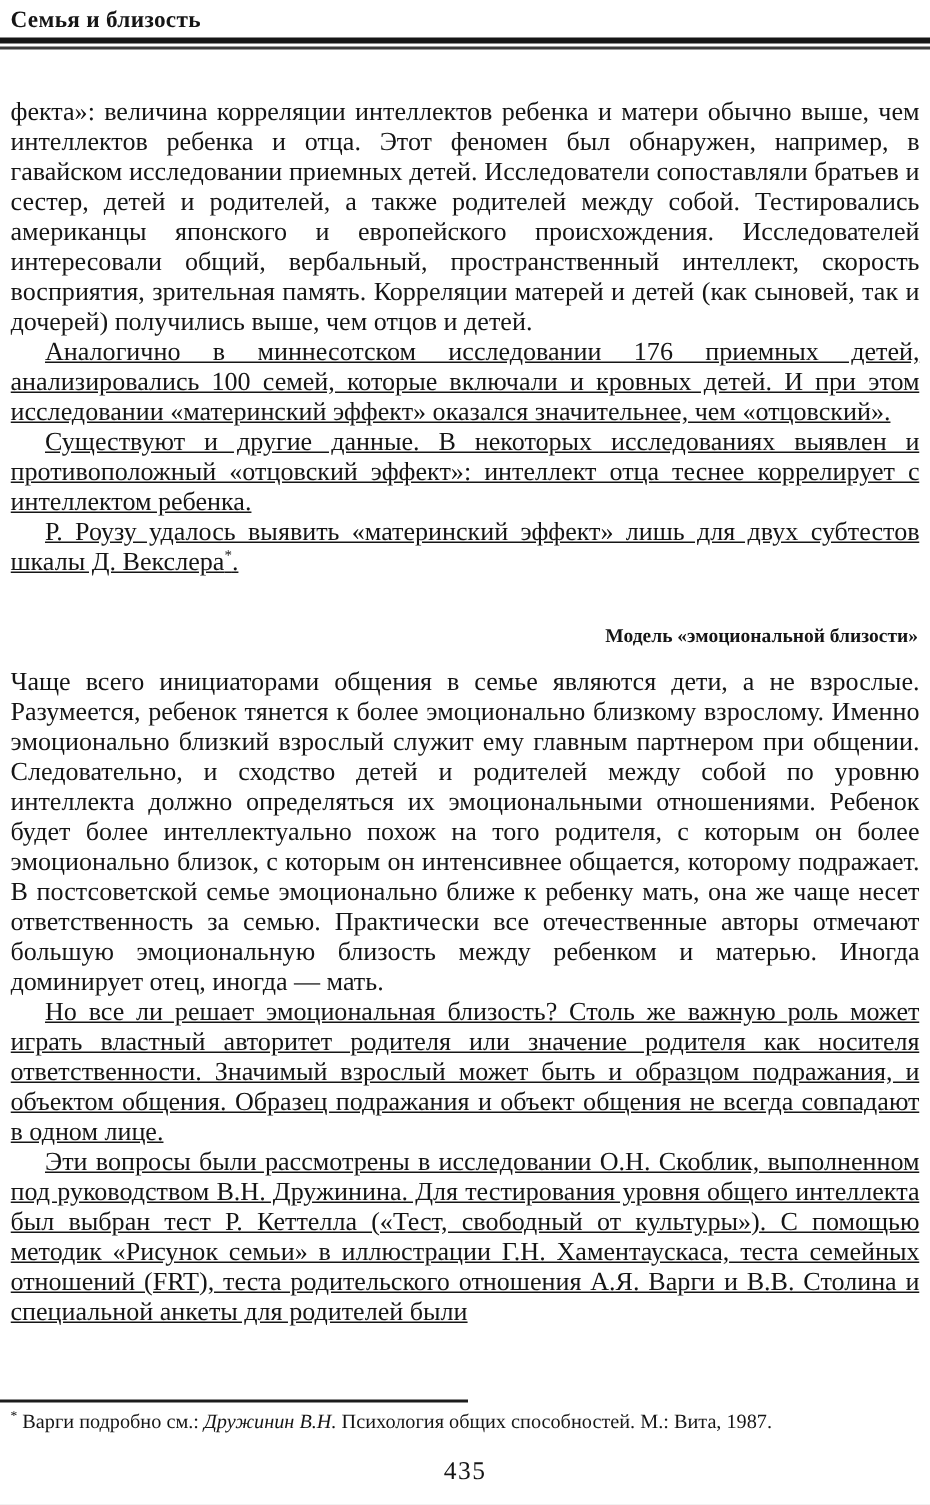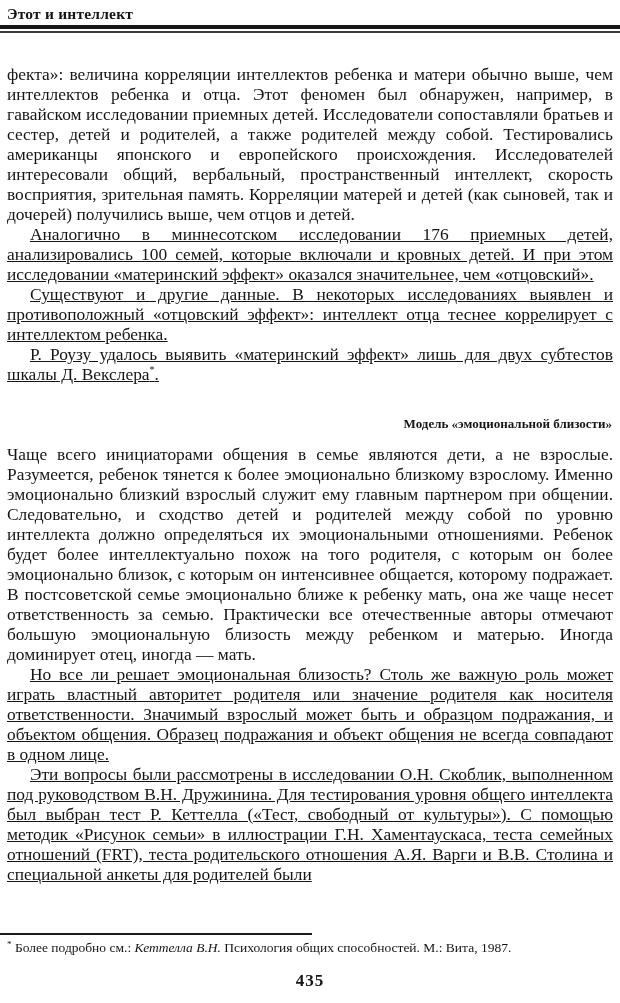--- a/index.html
+++ b/index.html
@@ -68,30 +68,29 @@
   .footnote sup { font-size: 9px; line-height: 0; vertical-align: super; }
   .footnote .fn-italic { font-style: italic; }
   .page-number {
     position: absolute;
     top: 971px;
     left: 0;
     width: 100%;
     text-align: center;
     font-size: 17px;
     letter-spacing: 1px;
-    font-weight: bold;
   }
 </style>
 </head>
 <body>
 
 <div class="page">
 
   <header>
-    <div class="running-head">Этот и интеллект</div>
+    <div class="running-head">Семья и близость</div>
     <div class="header-rule"></div>
   </header>
 
   <main>
 
     <p class="noindent">фекта»: величина корреляции интеллектов ребенка и матери обычно выше, чем интеллектов ребенка и отца. Этот феномен был обнаружен, например, в гавайском исследовании приемных детей. Исследователи сопоставляли братьев и сестер, детей и родителей, а также родителей между собой. Тестировались американцы японского и европейского происхождения. Исследователей интересовали общий, вербальный, пространственный интеллект, скорость восприятия, зрительная память. Корреляции матерей и детей (как сыновей, так и дочерей) получились выше, чем отцов и детей.</p>
 
     <p class="indent">Аналогично в миннесотском исследовании 176 приемных детей, анализировались 100 семей, которые включали и кровных детей. И при этом исследовании «материнский эффект» оказался значительнее, чем «отцовский».</p>
 
     <p class="indent">Существуют и другие данные. В некоторых исследованиях выявлен и противоположный «отцовский эффект»: интеллект отца теснее коррелирует с интеллектом ребенка.</p>
@@ -103,17 +102,17 @@
     <p class="noindent">Чаще всего инициаторами общения в семье являются дети, а не взрослые. Разумеется, ребенок тянется к более эмоционально близкому взрослому. Именно эмоционально близкий взрослый служит ему главным партнером при общении. Следовательно, и сходство детей и родителей между собой по уровню интеллекта должно определяться их эмоциональными отношениями. Ребенок будет более интеллектуально похож на того родителя, с которым он более эмоционально близок, с которым он интенсивнее общается, которому подражает. В постсоветской семье эмоционально ближе к ребенку мать, она же чаще несет ответственность за семью. Практически все отечественные авторы отмечают большую эмоциональную близость между ребенком и матерью. Иногда доминирует отец, иногда — мать.</p>
 
     <p class="indent">Но все ли решает эмоциональная близость? Столь же важную роль может играть властный авторитет родителя или значение родителя как носителя ответственности. Значимый взрослый может быть и образцом подражания, и объектом общения. Образец подражания и объект общения не всегда совпадают в одном лице.</p>
 
     <p class="indent">Эти вопросы были рассмотрены в исследовании О.Н. Скоблик, выполненном под руководством В.Н. Дружинина. Для тестирования уровня общего интеллекта был выбран тест Р. Кеттелла («Тест, свободный от культуры»). С помощью методик «Рисунок семьи» в иллюстрации Г.Н. Хаментаускаса, теста семейных отношений (FRT), теста родительского отношения А.Я. Варги и В.В. Столина и специальной анкеты для родителей были</p>
 
   </main>
 
   <div class="fn-rule"></div>
 
-  <div class="footnote"><sup>*</sup><span> Более подробно см.: </span><span class="fn-italic">Кеттелла В.Н.</span><span> Психология общих способностей. М.: Вита, 1987.</span></div>
+  <div class="footnote"><sup>*</sup><span> Варги подробно см.: </span><span class="fn-italic">Дружинин В.Н.</span><span> Психология общих способностей. М.: Вита, 1987.</span></div>
 
   <div class="page-number">435</div>
 
 </div>
 
 </body></html>

